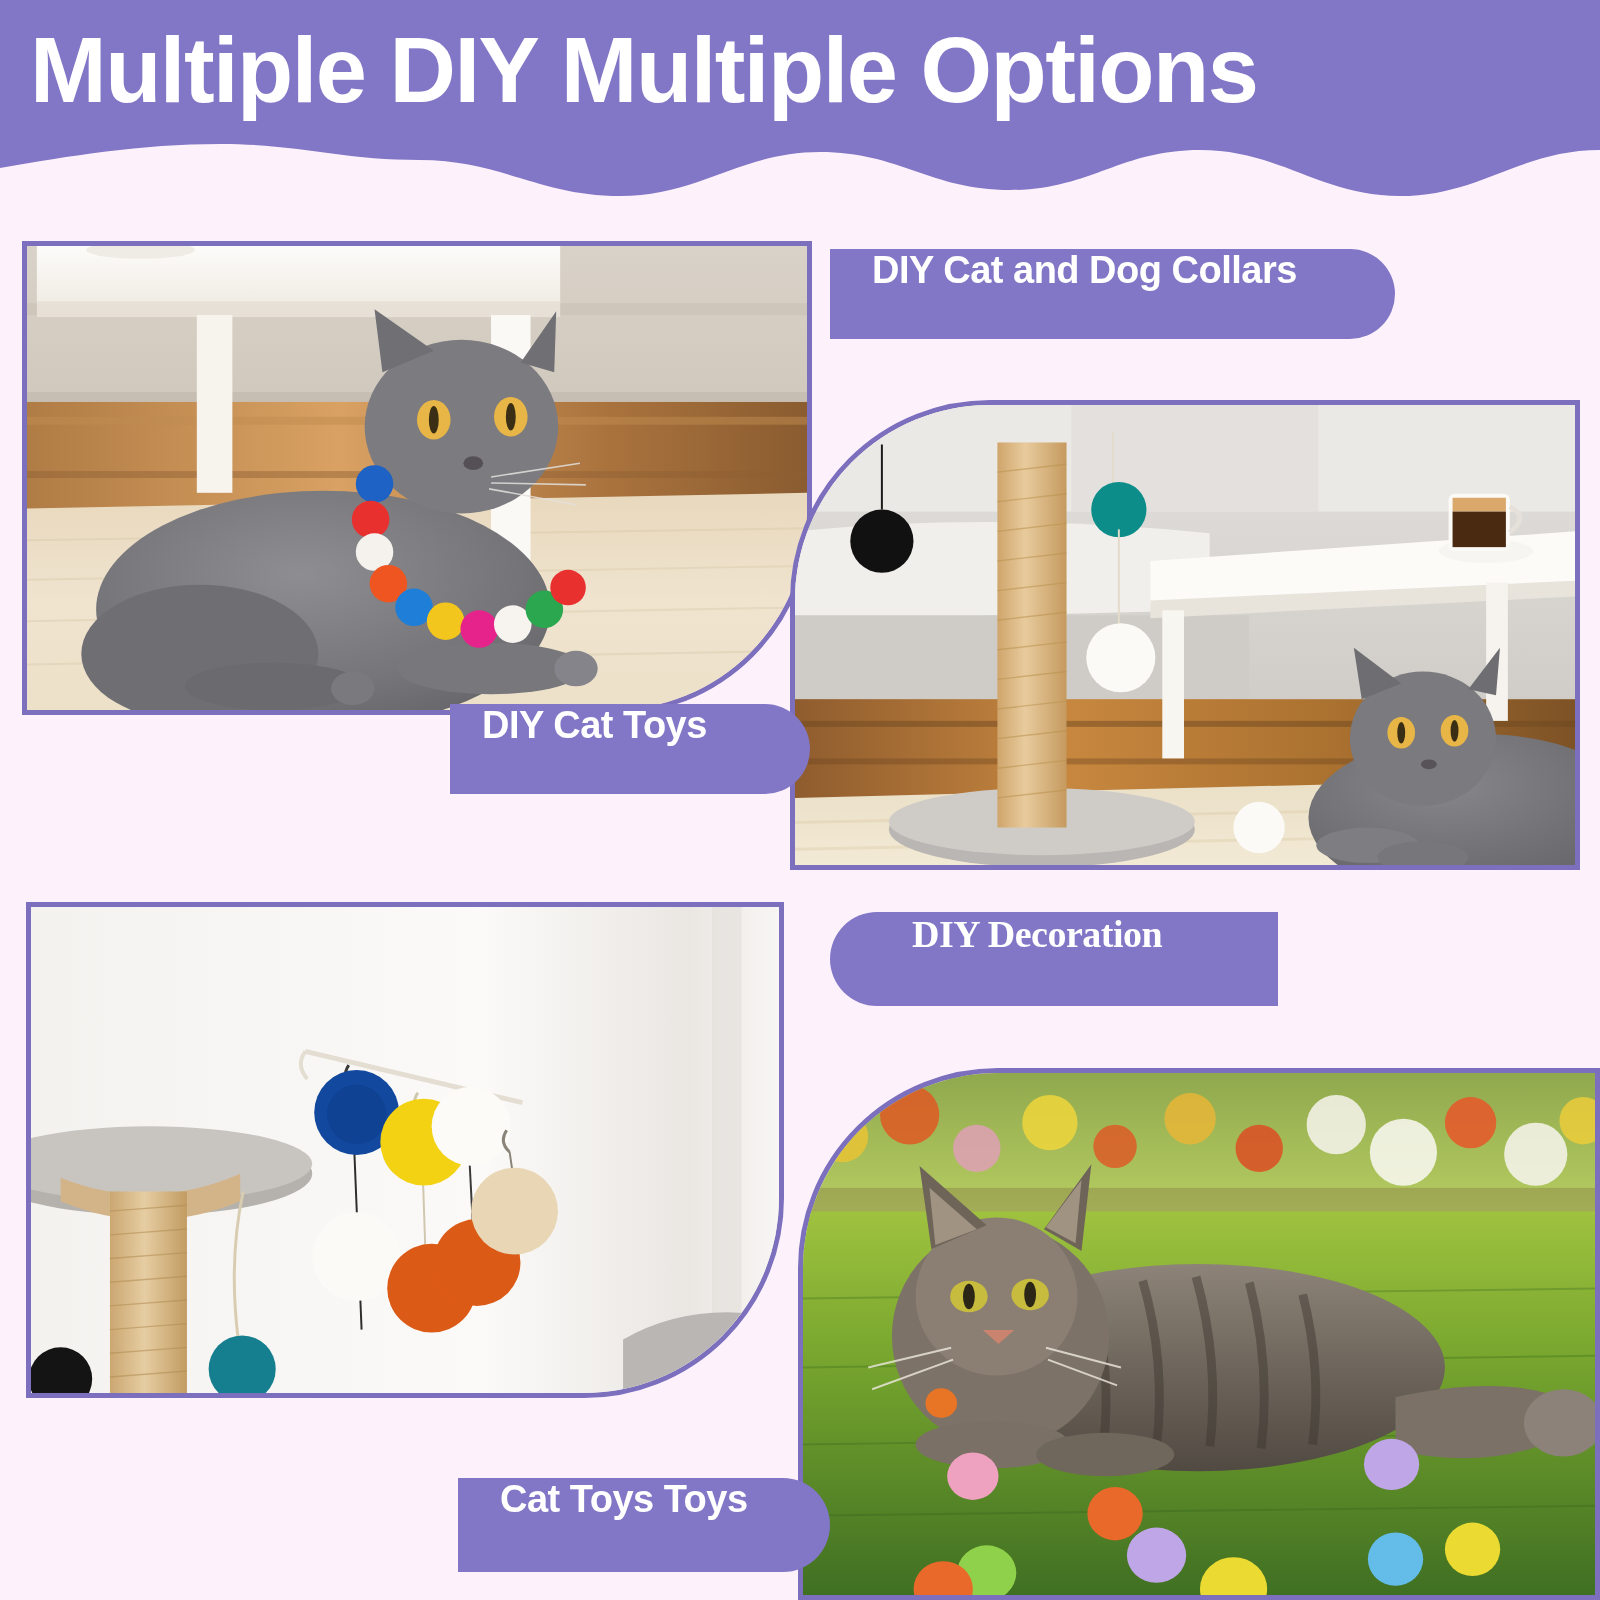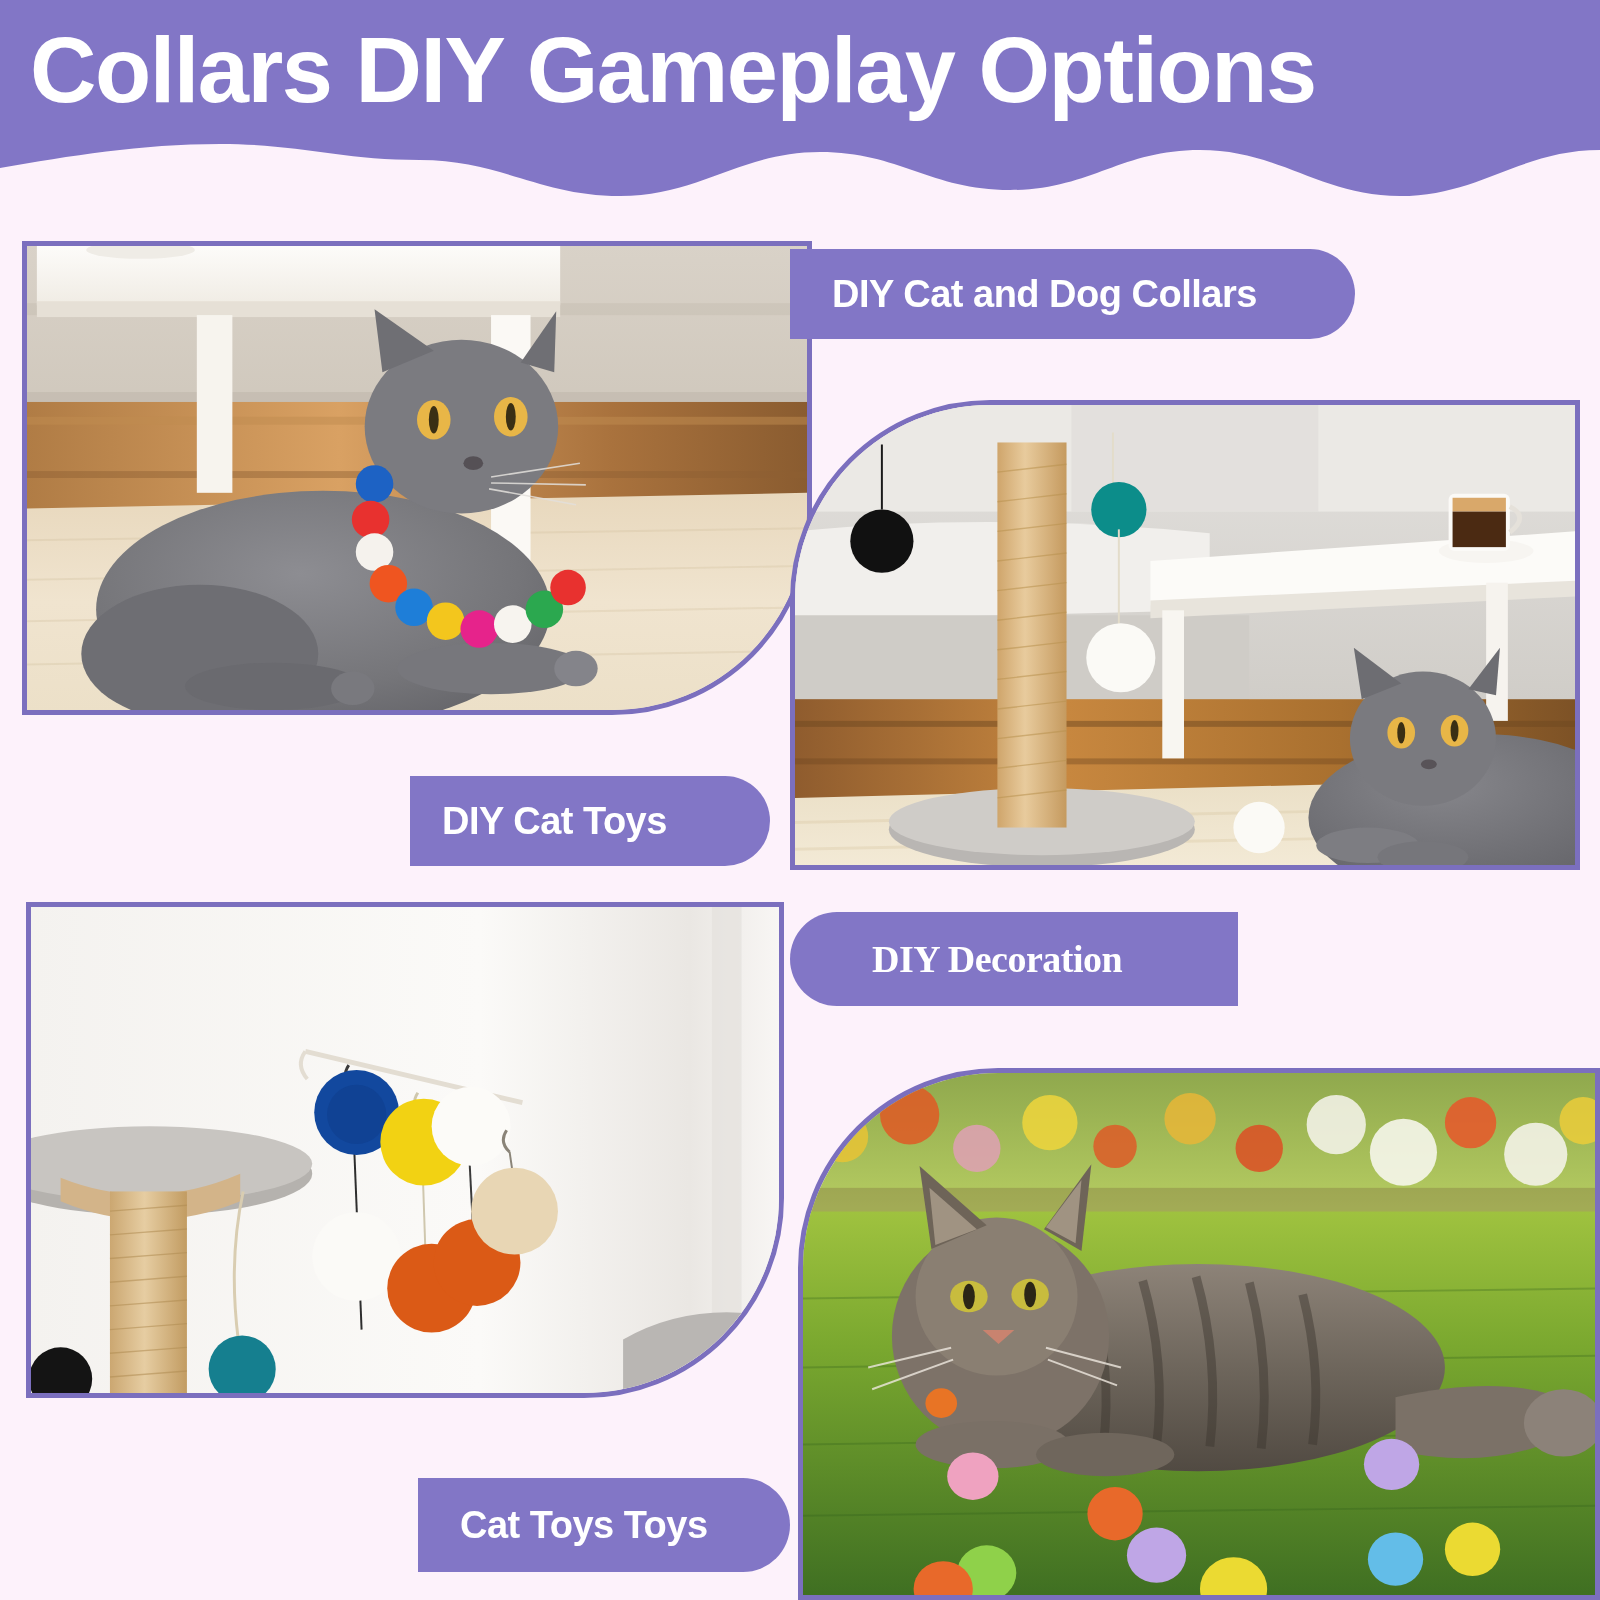--- a/index.html
+++ b/index.html
@@ -58,22 +58,23 @@
   
   .pill {
     position: absolute;
     box-sizing: border-box;
     background: #8276c6;
     color: #ffffff;
     font-size: 38px;
     font-weight: bold;
     letter-spacing: -0.5px;
     display: flex;
-    align-items: center;
+    align-items: flex-start;
     white-space: nowrap;
+    margin-left: 40px;
   }
   .pill-right-cap {
     border-top-right-radius: 60px;
     border-bottom-right-radius: 60px;
     padding-left: 42px;
   }
   .pill-left-cap {
     border-top-left-radius: 60px;
     border-bottom-left-radius: 60px;
     padding-left: 82px;
@@ -90,21 +91,21 @@
     <path d="M0,0 H1600 V150
              C1520,150 1480,196 1400,196
              C1320,196 1280,150 1200,150
              C1120,150 1090,190 1010,190
              C930,190 900,152 820,152
              C740,152 700,196 620,196
              C540,196 500,160 420,160
              C340,160 300,144 220,144
              C140,144 70,156 0,168 Z" fill="#8276c6"></path>
   </svg>
-  <div id="page-title">Collars DIY Gameplay Options</div>
+  <div id="page-title">Multiple DIY Multiple Options</div>
 </div>
 
 <div class="panel rb-round" style="left:22px; top:241px; width:790px; height:474px;">
   <svg class="photo-svg" viewBox="0 0 790 474" preserveAspectRatio="xMidYMid slice">
     <defs>
       <linearGradient id="p1wall" x1="0" y1="0" x2="0" y2="1">
         <stop offset="0" stop-color="#d9d2c8"></stop>
           <stop offset="1" stop-color="#cdc5b9"></stop>
       </linearGradient>
       <linearGradient id="p1floor" x1="0" y1="0" x2="1" y2="0">
@@ -283,21 +284,21 @@
     <ellipse cx="614" cy="334" rx="14" ry="16" fill="#e8b647"></ellipse>
     <ellipse cx="668" cy="332" rx="14" ry="16" fill="#e8b647"></ellipse>
     <ellipse cx="614" cy="334" rx="4" ry="11" fill="#3a2f14"></ellipse>
     <ellipse cx="668" cy="332" rx="4" ry="11" fill="#3a2f14"></ellipse>
     <ellipse cx="642" cy="366" rx="8" ry="5" fill="#585358"></ellipse>
     <ellipse cx="580" cy="448" rx="52" ry="18" fill="#7d7d82"></ellipse>
     <ellipse cx="636" cy="460" rx="46" ry="16" fill="#76767b"></ellipse>
   </svg>
 </div>
 
-<div class="pill pill-right-cap" style="left:410px; top:776px; width:360px; height:90px;padding-left:32px;">
+<div class="pill pill-right-cap" style="left:410px; top:704px; width:360px; height:90px;padding-left:32px;">
   <span>DIY Cat Toys</span>
 </div>
 
 <div class="panel rb-round" style="left:26px; top:902px; width:758px; height:496px;">
   <svg class="photo-svg" viewBox="0 0 758 496" preserveAspectRatio="xMidYMid slice">
     <defs>
       <linearGradient id="p3wall" x1="0" y1="0" x2="1" y2="0">
         <stop offset="0" stop-color="#f4f2ef"></stop>
           <stop offset="0.6" stop-color="#fbfaf8"></stop>
         <stop offset="0.88" stop-color="#eae7e3"></stop>

